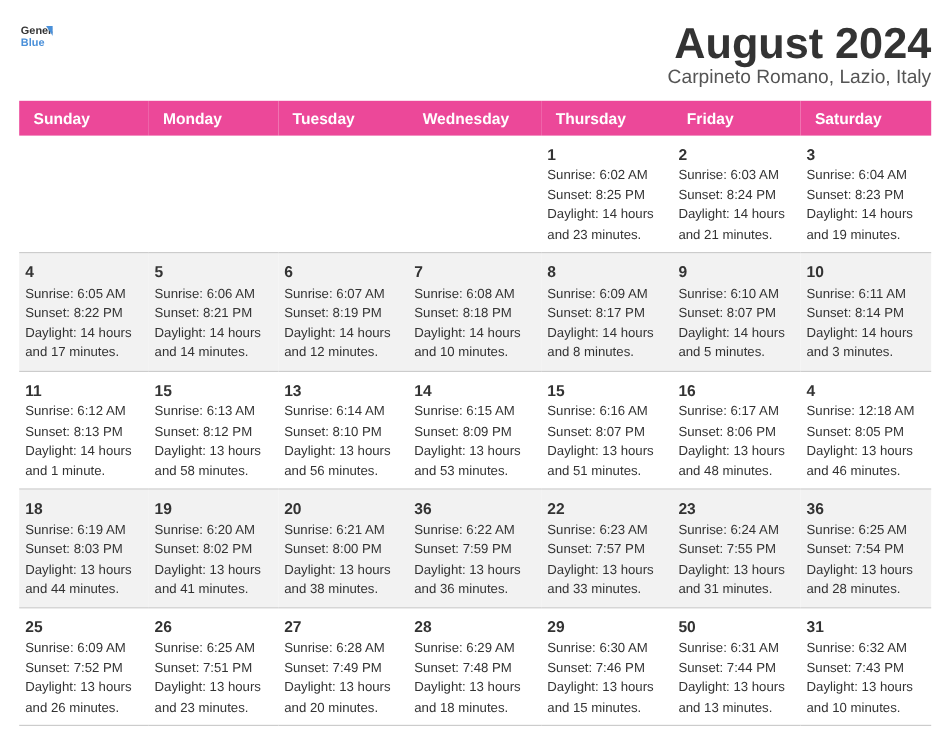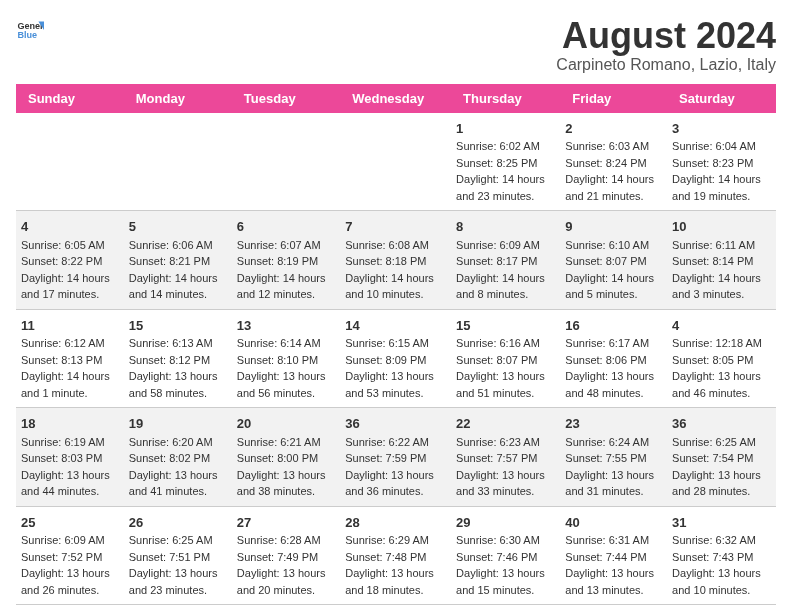--- a/index.html
+++ b/index.html
@@ -286,21 +286,21 @@
 Sunset: 7:48 PM
 Daylight: 13 hours and 18 minutes.</div>
         </td>
         <td>
           <span class="day-num">29</span>
           <div class="cell-content">Sunrise: 6:30 AM
 Sunset: 7:46 PM
 Daylight: 13 hours and 15 minutes.</div>
         </td>
         <td>
-          <span class="day-num">40</span>
+          <span class="day-num">50</span>
           <div class="cell-content">Sunrise: 6:31 AM
 Sunset: 7:44 PM
 Daylight: 13 hours and 13 minutes.</div>
         </td>
         <td>
           <span class="day-num">31</span>
           <div class="cell-content">Sunrise: 6:32 AM
 Sunset: 7:43 PM
 Daylight: 13 hours and 10 minutes.</div>
         </td>

